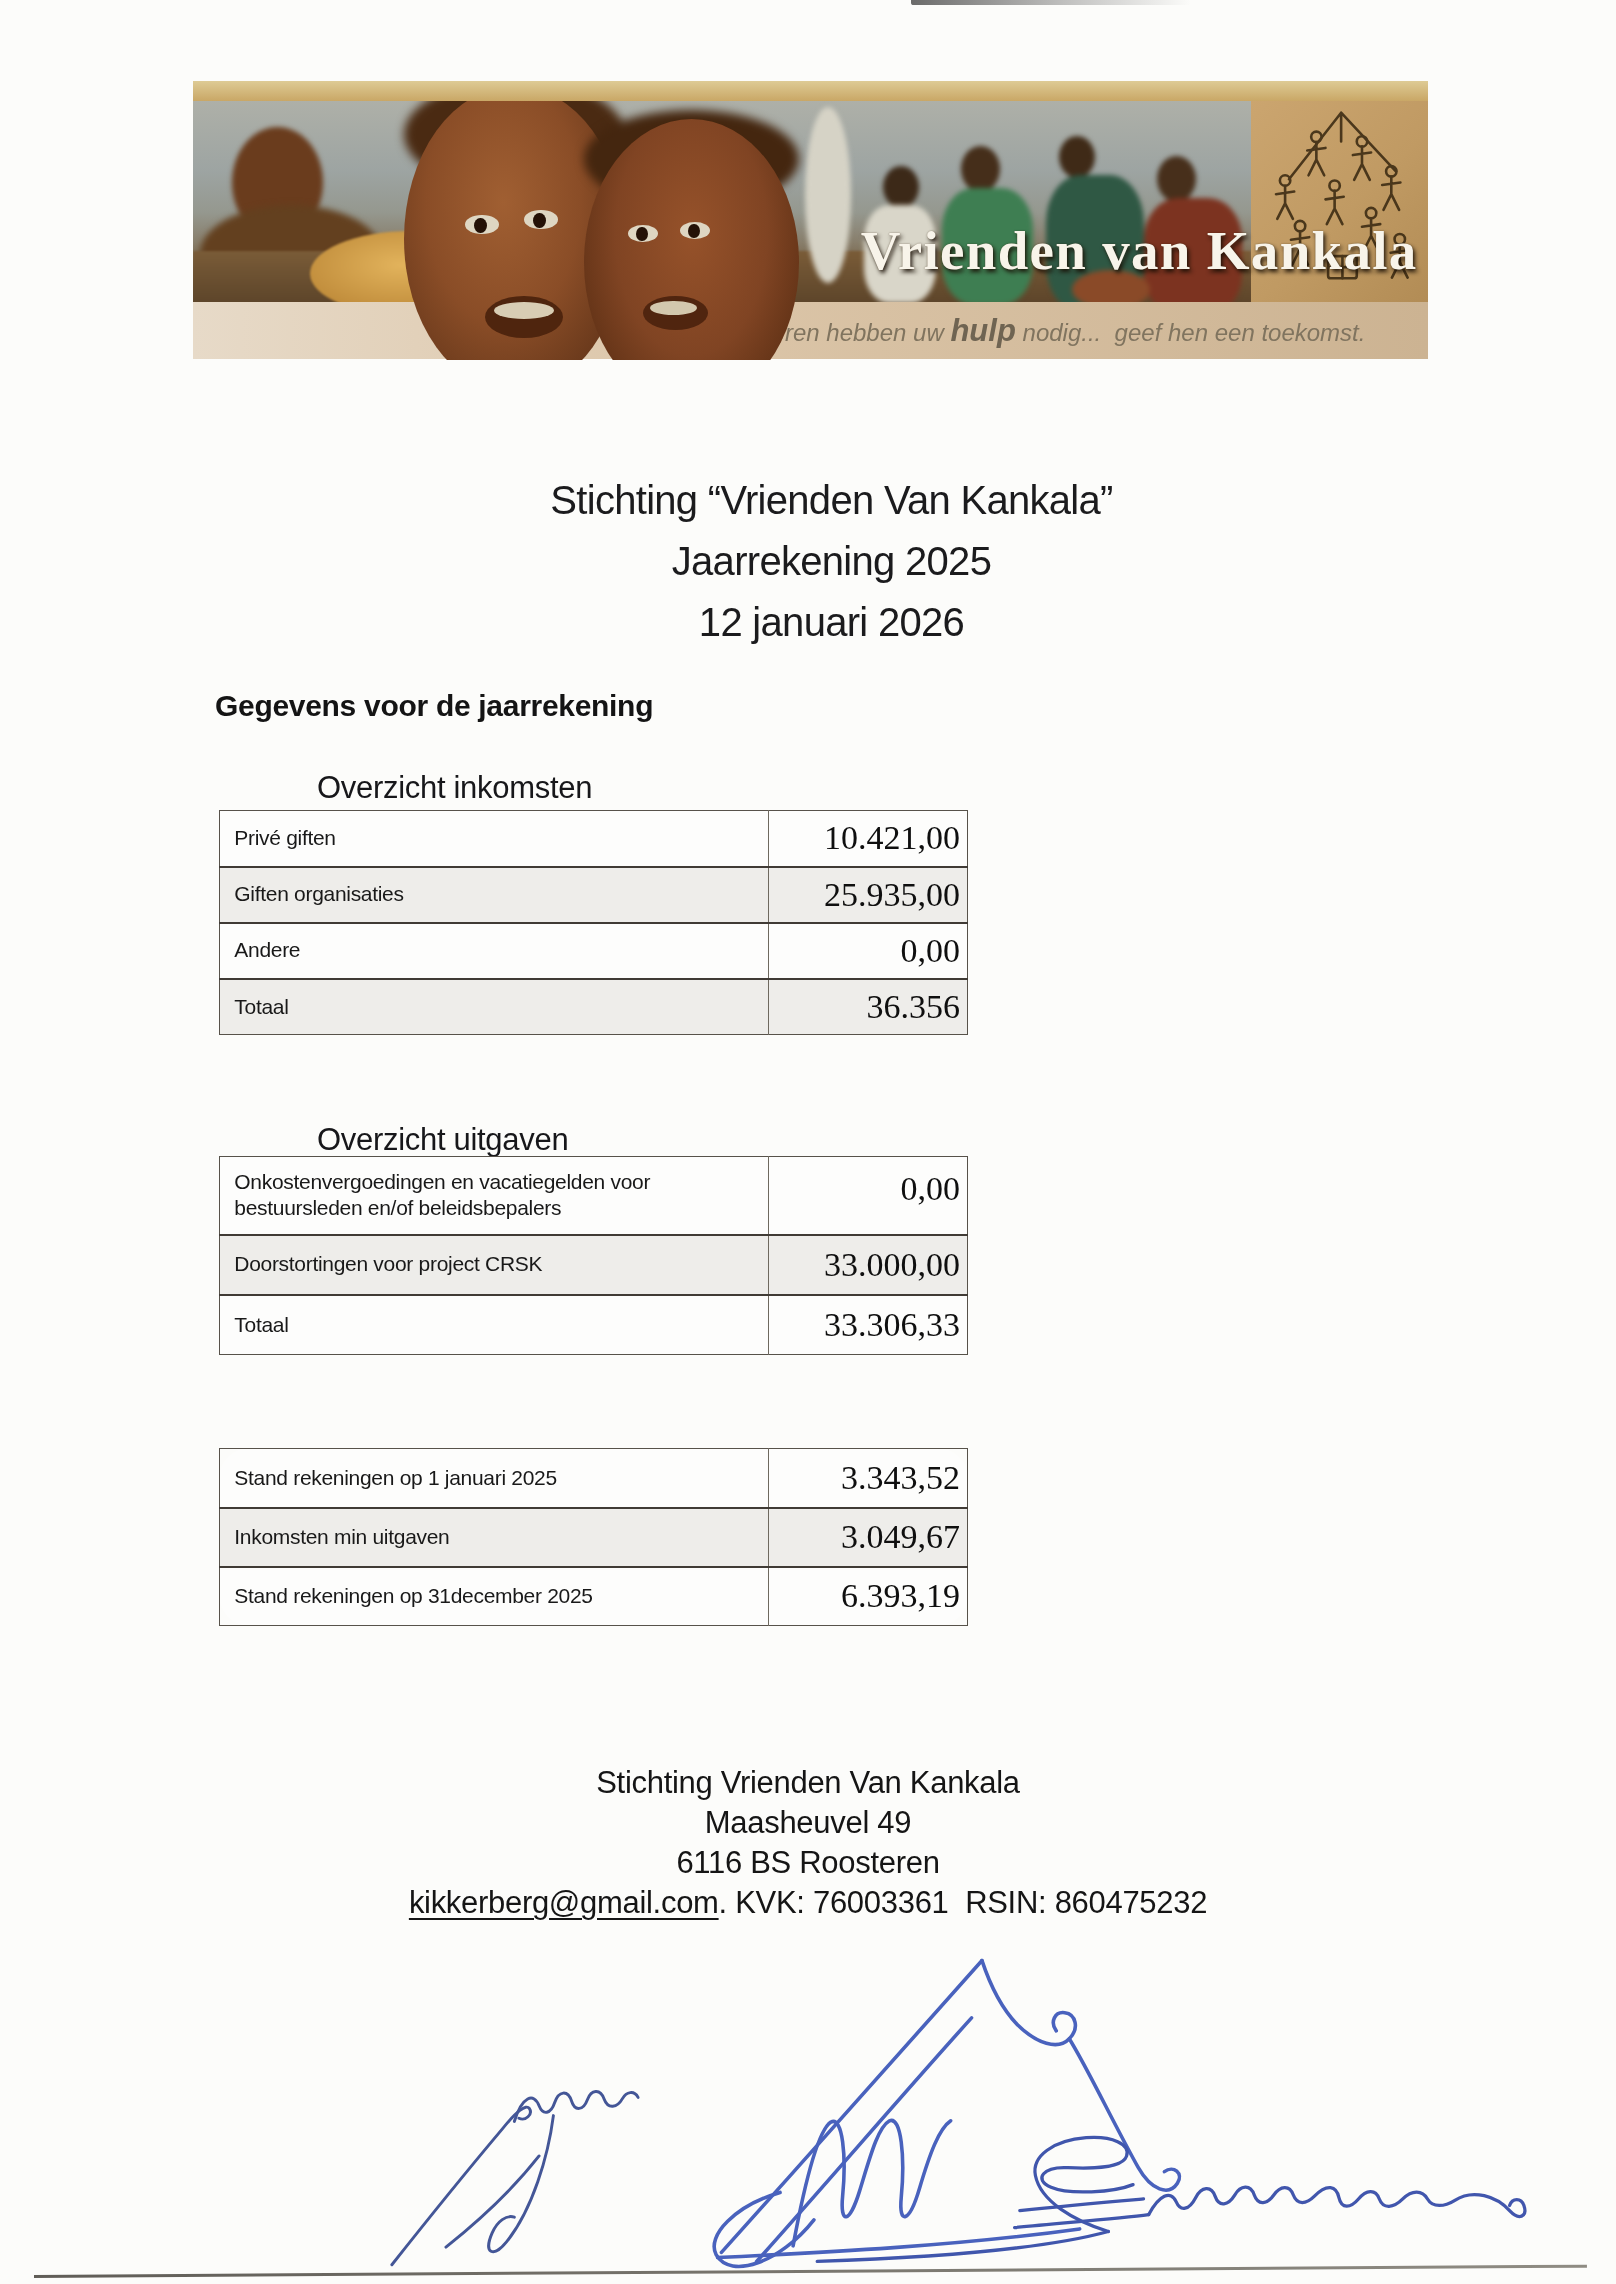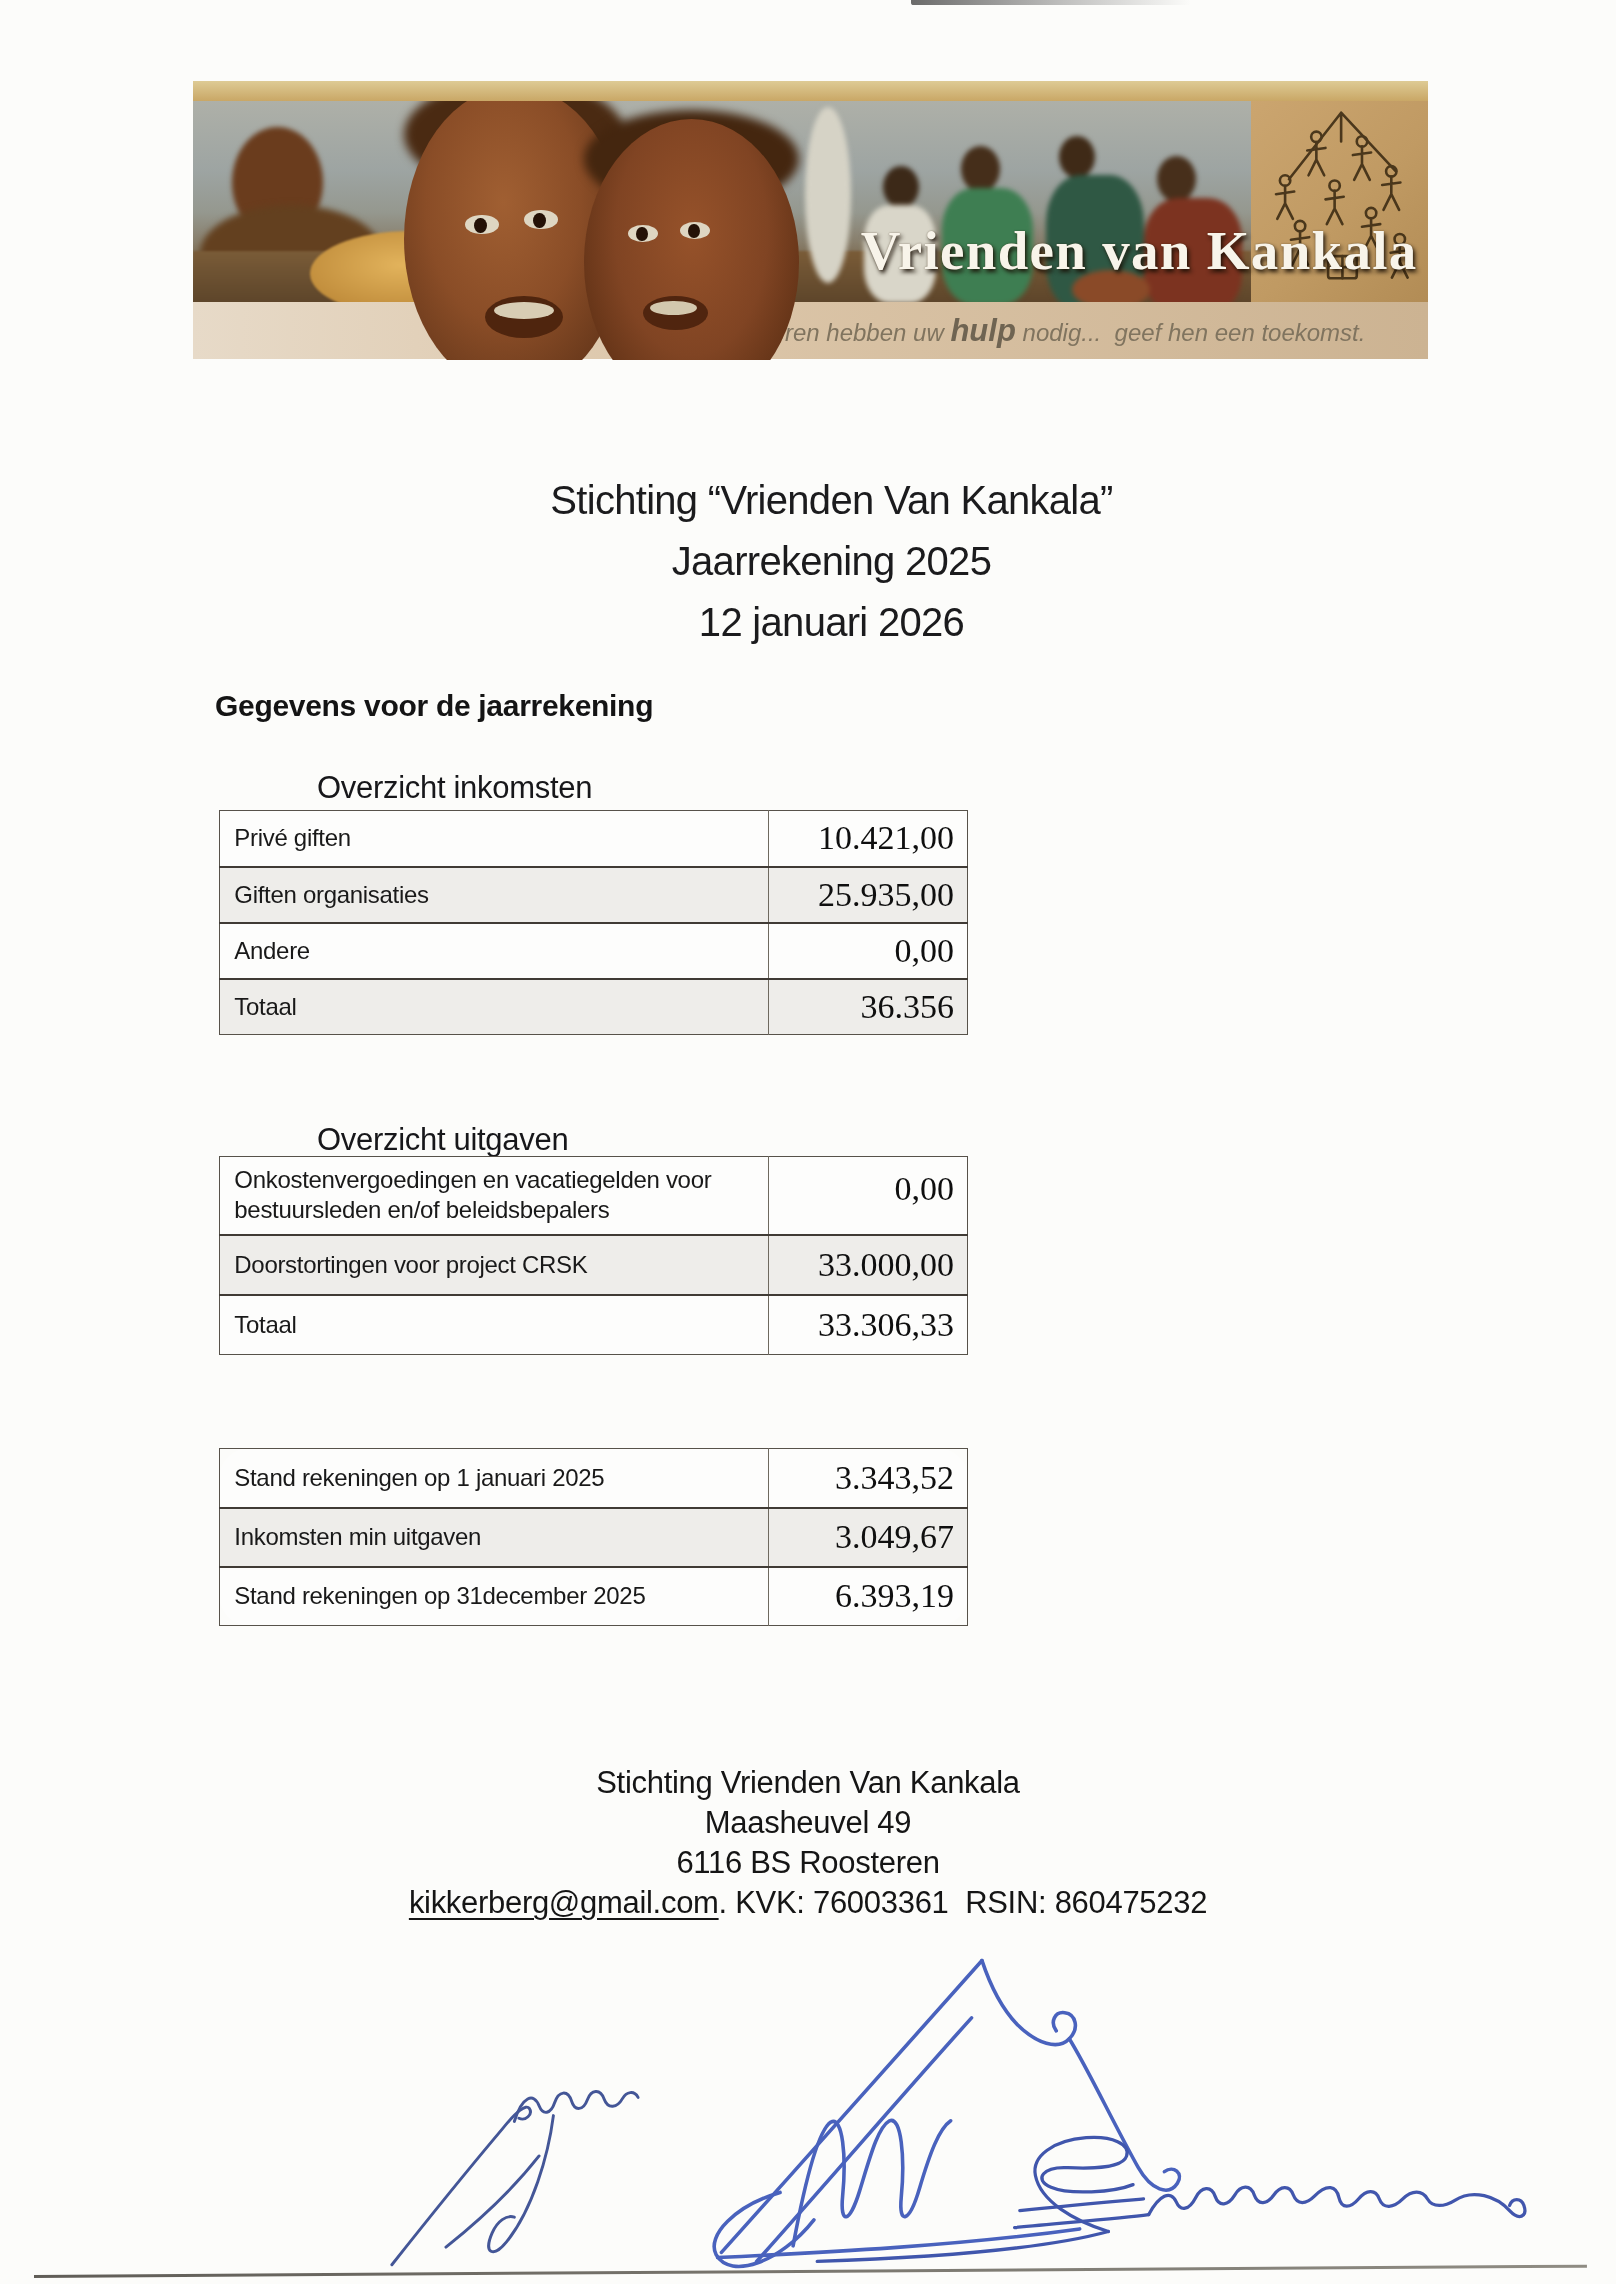--- a/index.html
+++ b/index.html
@@ -79,23 +79,23 @@
     font-size:40px;line-height:61px;color:#1b1b1d;letter-spacing:-0.7px;padding-left:47px;}
   .sec-h{position:absolute;left:215px;top:689px;font-size:30px;font-weight:700;
     color:#141414;letter-spacing:-0.3px;}
   .tbl-h{position:absolute;left:317px;font-size:31px;color:#17171a;letter-spacing:-0.3px;}
   .h1{top:770px;} .h2{top:1122px;} .h3{top:1500px;}
 
   table.fin{position:absolute;left:219px;width:749px;border-collapse:collapse;
     table-layout:fixed;background:#fdfdfc;border:1.3px solid #57524a;}
   table.fin tr:nth-child(even){background:#eeedea;}
   table.fin tr + tr td{border-top:2.6px solid #403b35;}
-  td.lbl{width:521px;padding:6.5px 13px 6.5px 14.3px;font-size:24px;letter-spacing:-0.3px;
+  td.lbl{width:521px;padding:6.5px 13px 6.5px 14.3px;font-size:21px;letter-spacing:-0.3px;
     color:#191919;line-height:1.25;vertical-align:middle;}
-  td.val{border-left:1.3px solid #6e695f;text-align:right;padding-right:13px;
+  td.val{border-left:1.3px solid #6e695f;text-align:right;padding-right:7px;
     font-family:"Liberation Serif",serif;font-size:34px;color:#0f0f0f;vertical-align:middle;}
   .t1{top:810px;} .t2{top:1156px;} .t3{top:1448px;border-radius:31px;}
   .t1 tr{height:56px;} .t2 tr{height:60px;} .t2 tr.tall{height:78px;} .t3 tr{height:59px;}
   .t2 tr.tall td.val{vertical-align:top;padding-top:13px;}
 
   .footer{position:absolute;left:0;right:0;top:1763px;text-align:center;
     font-size:31px;line-height:40px;color:#151515;letter-spacing:-0.3px;}
   .footer .email{text-decoration:underline;text-underline-offset:4.6px;text-decoration-thickness:2px;color:#151515;margin-top:15px;}
   .pre{white-space:pre-wrap;}
 

